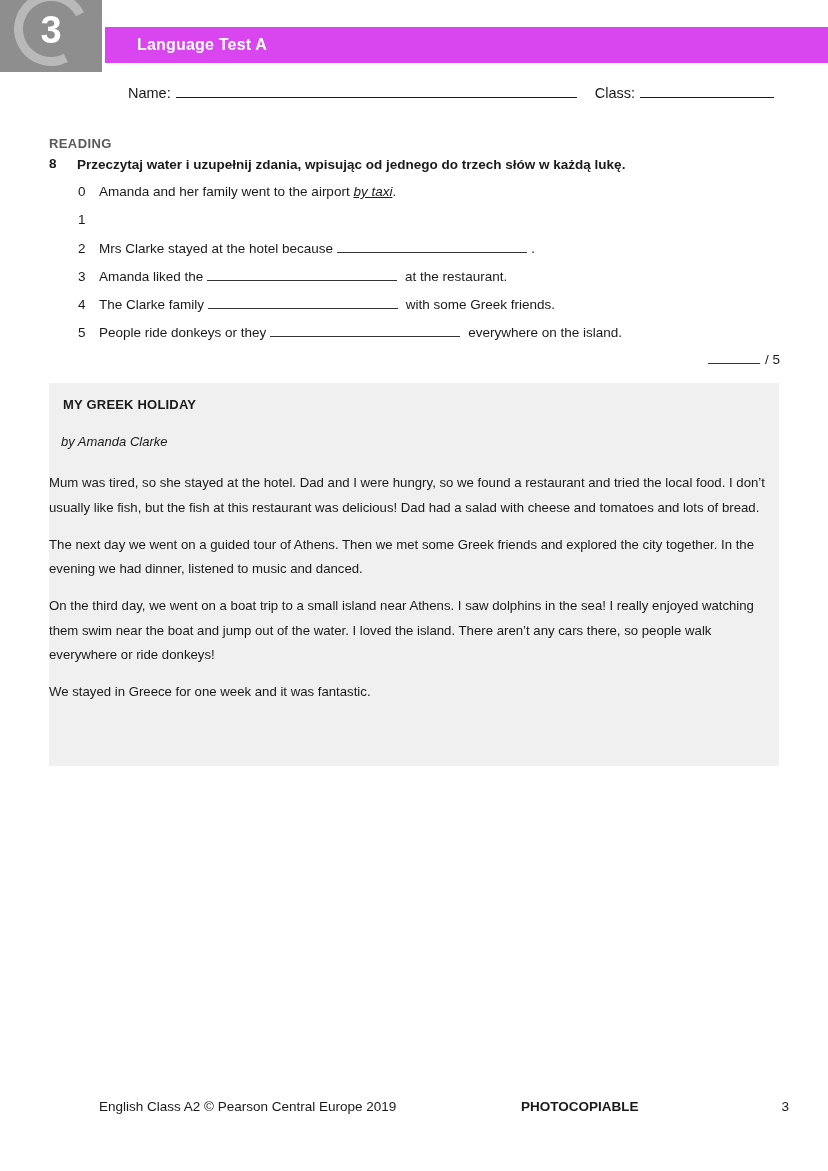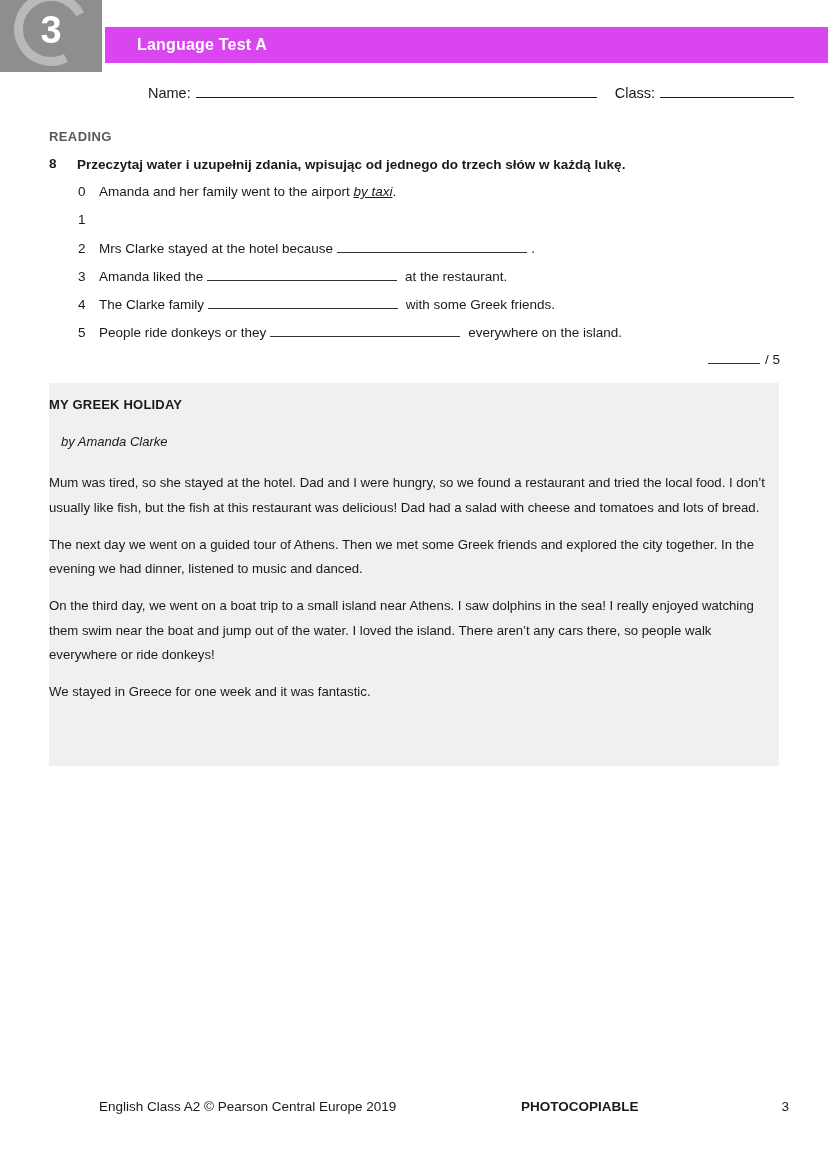--- a/index.html
+++ b/index.html
@@ -68,42 +68,42 @@
     color: #ffffff;
     font-size: 16px;
     font-weight: bold;
     padding-left: 32px;
     letter-spacing: 0.2px;
   }
 
   
   .idline {
     position: absolute;
-    left: 148px;
+    left: 128px;
     top: 85px;
     width: 646px;
     display: flex;
     align-items: baseline;
     font-size: 14.5px;
   }
   .idline .label { white-space: nowrap; }
   .rule {
     border-bottom: 1.3px solid #1a1a1a;
     height: 12px;
     margin: 0 0 0 5px;
   }
   .rule-name { flex: 1 1 auto; }
   .rule-class { width: 134px; flex: 0 0 auto; }
   .idline .class-label { margin-left: 18px; }
 
   
   .section-heading {
     position: absolute;
     left: 49px;
-    top: 129px;
+    top: 136px;
     font-size: 13px;
     font-weight: bold;
     color: #595959;
     letter-spacing: 0.4px;
   }
 
   
   .task {
     position: absolute;
     left: 49px;
@@ -282,21 +282,21 @@
   </div>
 
 <div class="score">
   <span class="score-blank"></span>
   <span>/ 5</span>
 </div>
 
 <div class="passage">
   <div class="passage-inner" style="position:relative; width:730px; height:383px; box-sizing:border-box; padding:14px 0 0 0;">
     <div style="position:relative; margin-left:0; width:730px;">
-      <div class="passage-title" style="position:static; margin-left:0;">MY GREEK HOLIDAY</div>
+      <div class="passage-title" style="position:static; margin-left:14px;">MY GREEK HOLIDAY</div>
       <div class="passage-byline" style="position:static; margin-top:22px;padding-left:12px;">by Amanda Clarke</div>
       <div id="passage-paragraphs" style="margin-top:22px;">
           <p class="para">Mum was tired, so she stayed at the hotel. Dad and I were hungry, so we found a restaurant and tried the local food. I don’t usually like fish, but the fish at this restaurant was delicious! Dad had a salad with cheese and tomatoes and lots of bread.</p>
           <p class="para">The next day we went on a guided tour of Athens. Then we met some Greek friends and explored the city together. In the evening we had dinner, listened to music and danced.</p>
           <p class="para">On the third day, we went on a boat trip to a small island near Athens. I saw dolphins in the sea! I really enjoyed watching them swim near the boat and jump out of the water. I loved the island. There aren’t any cars there, so people walk everywhere or ride donkeys!</p>
           <p class="para">We stayed in Greece for one week and it was fantastic.</p>
         </div>
     </div>
   </div>
 </div>

